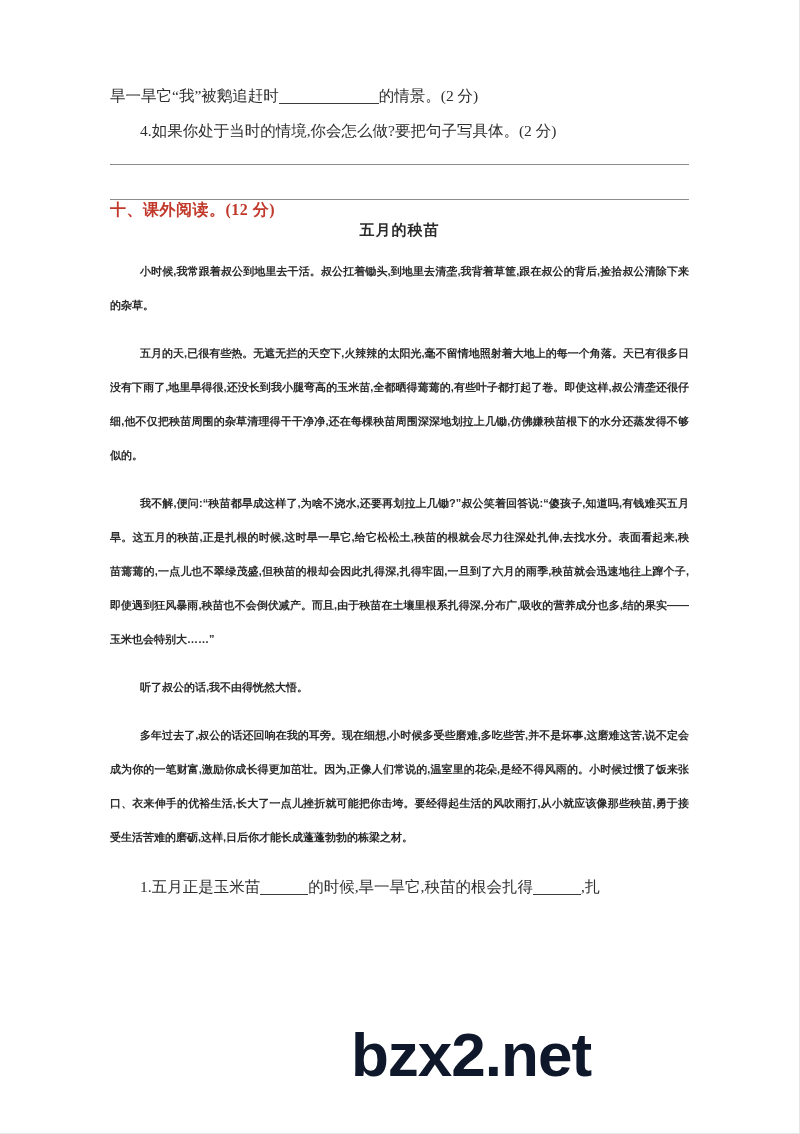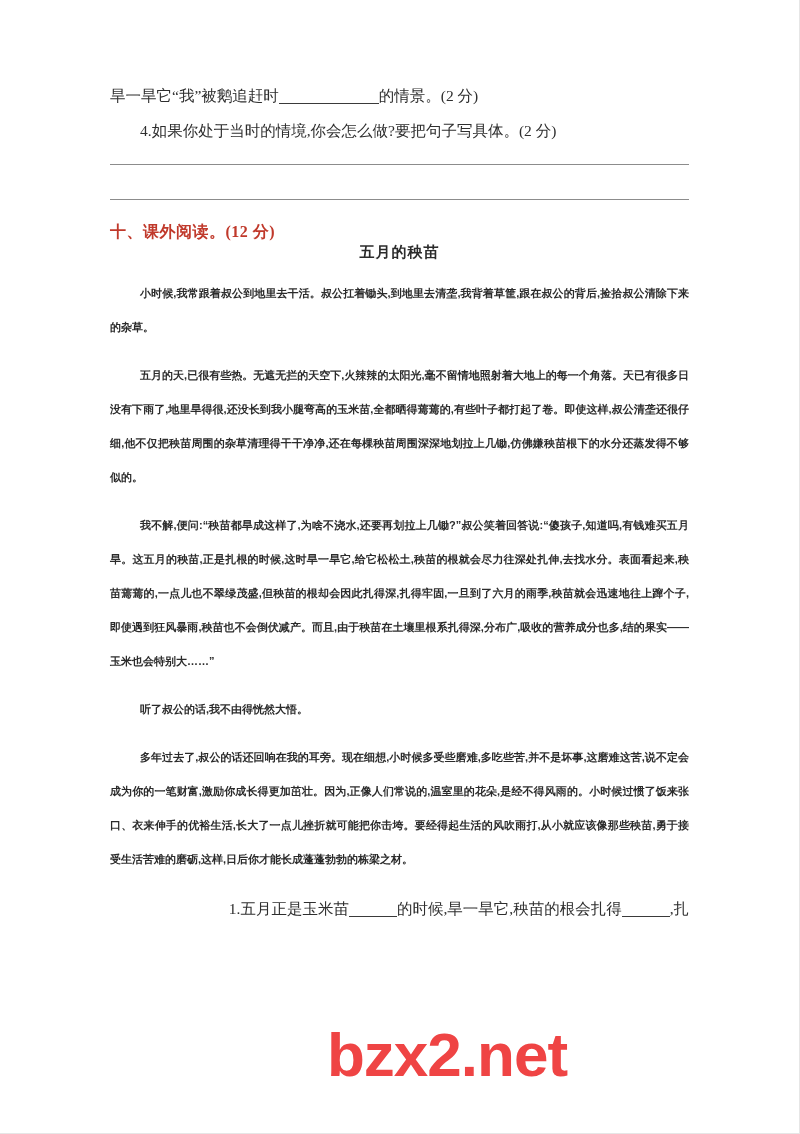--- a/index.html
+++ b/index.html
@@ -15,27 +15,27 @@
     width: 800px;
     height: 1134px;
     box-sizing: border-box;
     background: #ffffff;
     border-right: 1px solid #e6e6e6;
     border-bottom: 1px solid #e6e6e6;
     overflow: hidden;
   }
   .watermark {
     position: absolute;
-    left: 327px;
+    left: 351px;
     top: 1019px;
     font-family: "Liberation Sans", "DejaVu Sans", sans-serif;
     font-size: 62px;
     font-weight: bold;
     letter-spacing: -1px;
-    color: #ef4444;
+    color: #0f172a;
     user-select: none;
     white-space: nowrap;
     z-index: 0;
   }
   .content {
     position: relative;
     z-index: 2;
     padding: 78px 110px 0 110px;
     box-sizing: border-box;
   }
@@ -67,21 +67,20 @@
   }
   .rule {
     height: 0;
     border-bottom: 1.6px solid #8c8c8c;
     margin-bottom: 34px;
   }
   .rule:last-child { margin-bottom: 0; }
 
   
   .section-heading {
-    margin-top: 22px;
     font-family: "Liberation Serif", "DejaVu Serif", serif;
     font-size: 16px;
     font-weight: bold;
     color: #c0392b;
     letter-spacing: 0.5px;
   }
 
   
   .article-title {
     text-align: center;
@@ -104,21 +103,20 @@
   }
 
   .final-q {
     margin-top: 16px;
     font-family: "Liberation Serif", "DejaVu Serif", serif;
     font-size: 15.5px;
     color: #2e2e2e;
     line-height: 34px;
     text-indent: 30px;
     white-space: nowrap;
-    text-align: right;
   }
 </style>
 </head>
 <body>
 
 <div class="page">
 
   <div class="watermark">bzx2.net</div>
 
   <div class="content">

